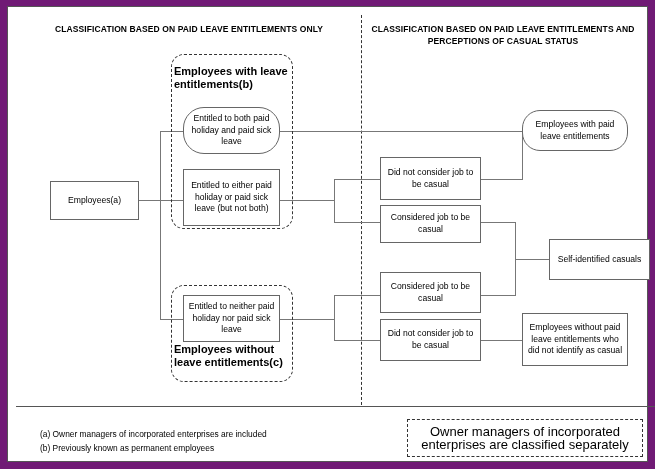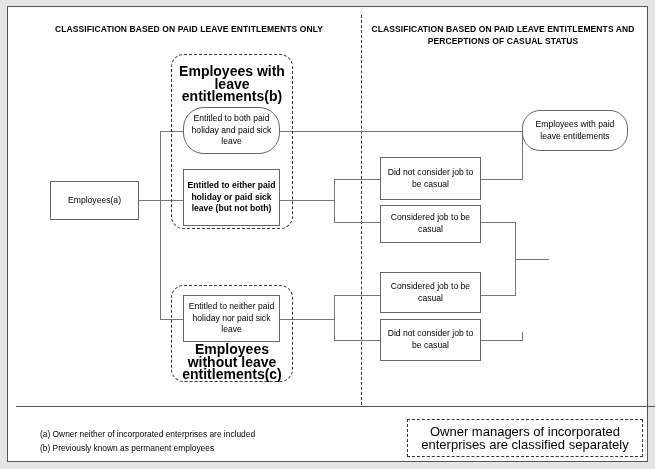--- a/index.html
+++ b/index.html
@@ -1,20 +1,20 @@
 <!DOCTYPE html>
 <html><head>
 <meta charset="utf-8">
 <style>
   html,body{margin:0;padding:0;background:#ffffff;}
   body{font-family:"Liberation Sans", sans-serif;}
   #page{
     position:relative;
     width:655px;height:469px;
-    background:#e5e5e5;
+    background:#701a75;
     box-sizing:border-box;
     overflow:hidden;
   }
   .frame{
     position:absolute;left:7px;top:6px;
     width:641px;height:456px;
     border:1px solid #555;
     box-sizing:border-box;
     background:#fff;
   }
@@ -58,24 +58,23 @@
   .group{
     position:absolute;
     border:1px dashed #333;
     border-radius:13px;
     box-sizing:border-box;
     background:transparent;
     z-index:2;
   }
   .group-label{
     position:absolute;
-    font-size:14px;
+    font-size:11px;
     font-weight:bold;
     line-height:12.5px;
-    text-align:center;
     color:#000;
     z-index:3;
   }
   
   .ln{position:absolute;background:#777;z-index:1;}
   .lnh{height:1px;}
   .lnv{width:1px;}
 
   
   .foot-sep{
@@ -142,39 +141,41 @@
     <div class="group" style="left:163px;top:47px;width:122px;height:175px;"></div>
     <div class="group-label" style="left:166px;top:58px;width:116px;">Employees with leave entitlements(b)</div>
 
     <div class="group" style="left:163px;top:278px;width:122px;height:97px;"></div>
     <div class="group-label" style="left:166px;top:336px;width:116px;">Employees without leave entitlements(c)</div>
 
     <div class="box" style="left:42px;top:174px;width:89px;height:39px;">Employees(a)</div>
 
     <div class="box" style="left:175px;top:100px;width:97px;height:47px;border-radius:21px;">Entitled to both paid holiday and paid sick leave</div>
 
-    <div class="box" style="left:175px;top:162px;width:97px;height:57px;font-weight:bold;">Entitled to either paid holiday or paid sick leave (but not both)</div>
+    <div class="box" style="left:175px;top:162px;width:97px;height:57px;">Entitled to either paid holiday or paid sick leave (but not both)</div>
 
     <div class="box" style="left:175px;top:288px;width:97px;height:47px;">Entitled to neither paid holiday nor paid sick leave</div>
 
     <div class="box" style="left:372px;top:150px;width:101px;height:43px;">Did not consider job to be casual</div>
 
     <div class="box" style="left:372px;top:198px;width:101px;height:38px;">Considered job to be casual</div>
 
     <div class="box" style="left:372px;top:265px;width:101px;height:41px;">Considered job to be casual</div>
 
     <div class="box" style="left:372px;top:312px;width:101px;height:42px;">Did not consider job to be casual</div>
 
     <div class="box" style="left:514px;top:103px;width:106px;height:41px;border-radius:18px;">Employees with paid leave entitlements</div>
 
+    <div class="box" style="left:541px;top:232px;width:101px;height:41px;">Self-identified casuals</div>
 
+    <div class="box" style="left:514px;top:306px;width:106px;height:53px;">Employees without paid leave entitlements who did not identify as casual</div>
 
     <div class="foot-sep"></div>
 
     <div class="footnotes">
-      <div>(a) Owner neither of incorporated enterprises are included</div>
+      <div>(a) Owner managers of incorporated enterprises are included</div>
       <div>(b) Previously known as permanent employees</div>
     </div>
 
     <div class="note-box">Owner managers of incorporated enterprises are classified separately</div>
 
   </div>
 </div>
 
 </body></html>

